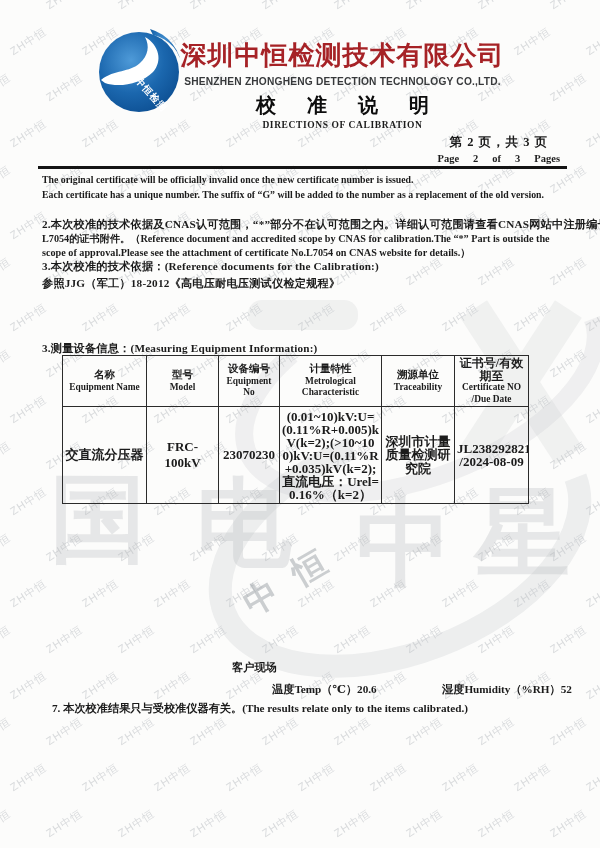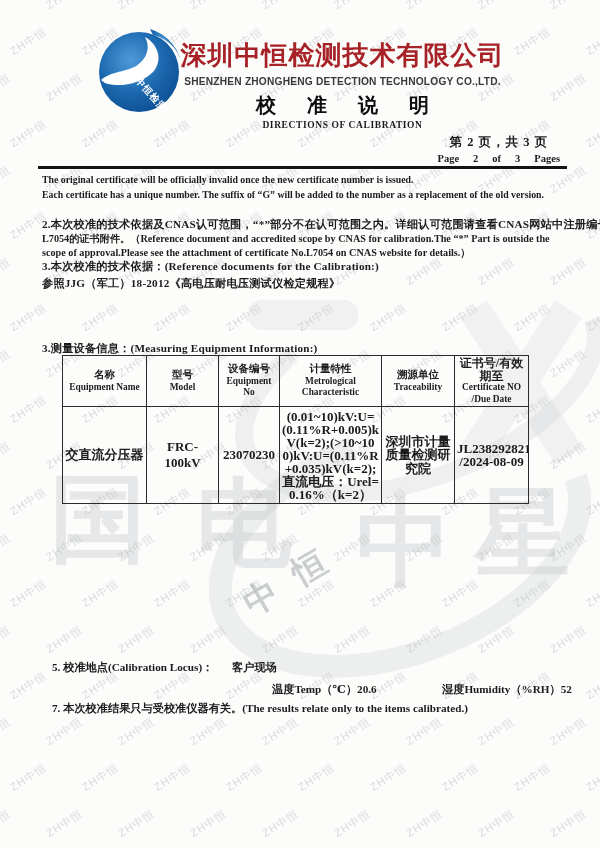--- a/index.html
+++ b/index.html
@@ -351,21 +351,20 @@
           <td class="td-metro">(0.01~10)kV:U=(0.11%R+0.005)kV(k=2);(&gt;10~100)kV:U=(0.11%R+0.035)kV(k=2);直流电压：Urel=0.16%（k=2）</td>
           <td class="td-trace">深圳市计量质量检测研究院</td>
           <td class="td-cert">
             <div>JL2382928211</div>
             <div>/2024-08-09</div>
           </td>
         </tr>
       </tbody>
     </table>
 
-    <div class="abs f-label" style="top:660px;">5. 校准地点(Calibration Locus)：</div>
     <div class="abs f-val" style="top:660px;left:232px;">客户现场</div>
 
     <div class="abs f-val" style="top:682px;left:272px;">温度Temp（℃）20.6</div>
     <div class="abs f-val" style="top:682px;left:442px;">湿度Humidity（%RH）52</div>
 
     <div class="abs f-label" style="top:701px;">7. 本次校准结果只与受校准仪器有关。(The results relate only to the items calibrated.)</div>
 
   </div>
 </div>
 

